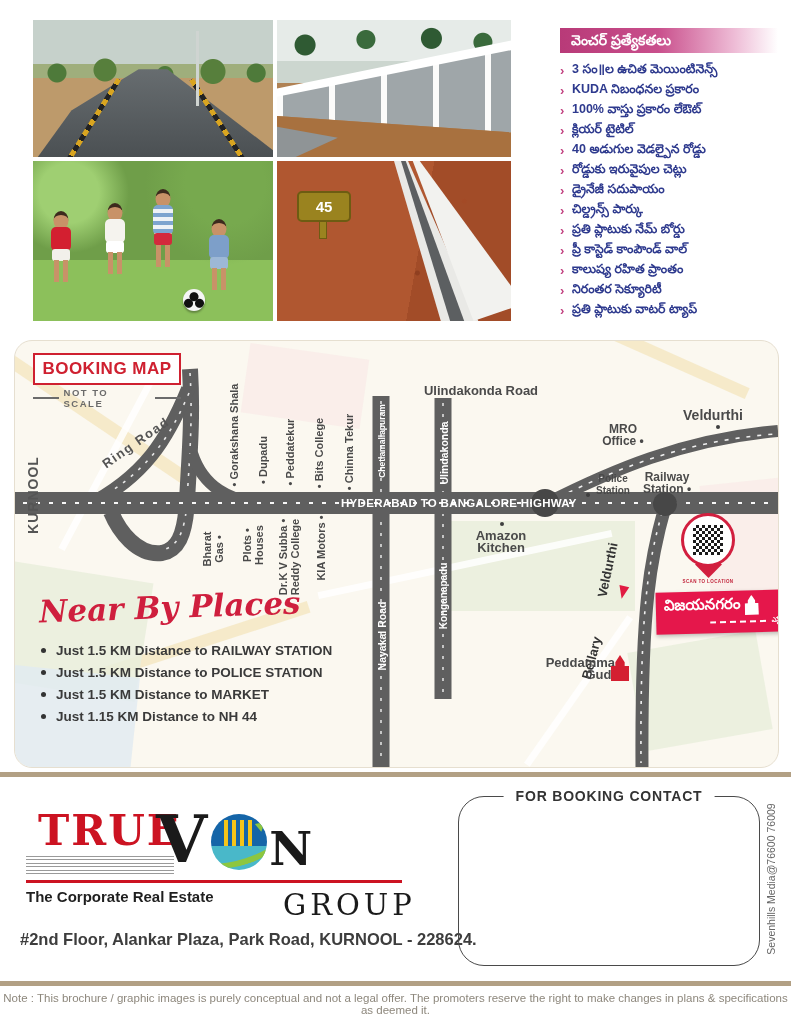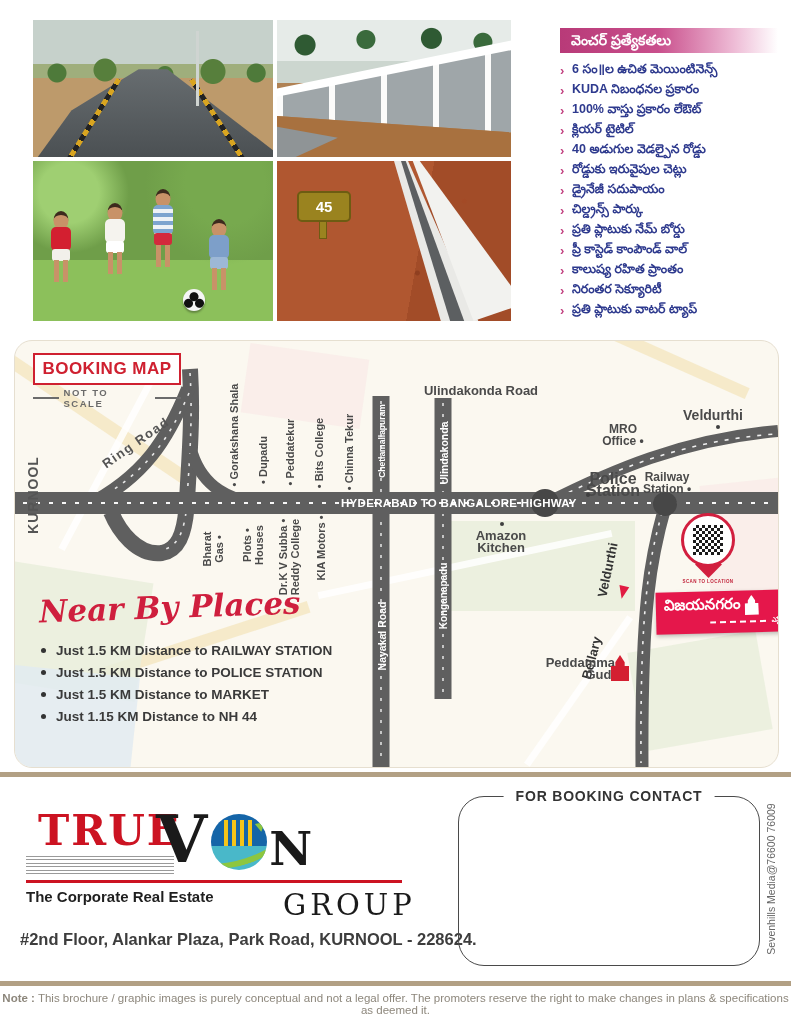--- a/index.html
+++ b/index.html
@@ -137,21 +137,21 @@
   .tagline{position:absolute;left:26px;top:888px;color:#1f1f1f;font:bold 15px "Liberation Sans",sans-serif;}
   .group{position:absolute;left:283px;top:888px;color:#1a1a1a;font:29px "DejaVu Serif",serif;letter-spacing:4px;}
   .address{position:absolute;left:20px;top:930px;color:#3d3d3d;font:bold 16.5px "Liberation Sans",sans-serif;}
   .booking{position:absolute;left:458px;top:796px;width:300px;height:168px;border:1.5px solid #4a4a4a;border-radius:26px;}
   .booking .title{position:absolute;left:50%;top:-9px;transform:translateX(-50%);background:#fff;padding:0 12px;
     color:#333;font:600 14px "Liberation Sans",sans-serif;letter-spacing:.8px;white-space:nowrap;}
   .credit{position:absolute;left:682px;top:872px;width:180px;height:14px;transform:rotate(-90deg);
     color:#666;font:10.5px "Liberation Sans",sans-serif;text-align:center;}
   .note{position:absolute;left:0;top:992px;width:791px;text-align:center;color:#8d877c;
     font:11.5px "Liberation Sans",sans-serif;}
-  .note b{font-weight:bold;color:#8d877c;margin-top:12px;}
+  .note b{font-weight:normal;color:#8d877c;margin-top:12px;}
 </style>
 </head>
 <body>
 
 <div class="page">
 
   <div class="photos">
     <div class="photo ph1">
       <div class="trees"></div>
       <div class="road"></div>
@@ -199,21 +199,21 @@
       <div class="chanR"></div>
       <div class="sign45">45</div>
       <div class="sign45stem"></div>
     </div>
   </div>
 
   <div class="feat-title">వెంచర్ ప్రత్యేకతలు</div>
   <div class="feat-list">
     <div class="feat-item">
         <span class="chev">›</span>
-        <span class="txt">6 సం॥ల ఉచిత మెయింటినెన్స్</span>
+        <span class="txt">3 సం॥ల ఉచిత మెయింటినెన్స్</span>
       </div>
     <div class="feat-item">
         <span class="chev">›</span>
         <span class="txt">KUDA నిబంధనల ప్రకారం</span>
       </div>
     <div class="feat-item">
         <span class="chev">›</span>
         <span class="txt">100% వాస్తు ప్రకారం లేఔట్</span>
       </div>
     <div class="feat-item">
@@ -326,21 +326,21 @@
     <div class="maplabel rot roadname" style="left:322px;top:94px;width:90px;font-size:8.5px;">Chetlamallapuram</div>
     <div class="maplabel rot roadname" style="left:327px;top:289px;width:80px;font-size:10.5px;">Nayakal Road</div>
     <div class="maplabel rot roadname" style="left:389px;top:106px;width:80px;font-size:10.5px;">Ulindakonda</div>
     <div class="maplabel rot roadname" style="left:386px;top:249px;width:85px;font-size:10px;">Konganapadu</div>
 
     <div class="maplabel" style="left:451px;top:189px;width:70px;font-size:13px;">Amazon
 Kitchen</div>
     <div class="dot" style="left:485px;top:181px;"></div>
     <div class="maplabel" style="left:578px;top:82px;width:60px;font-size:12px;">MRO
 Office •</div>
-    <div class="maplabel" style="left:568px;top:132px;width:60px;font-size:16px;">Police
+    <div class="maplabel" style="left:568px;top:132px;width:60px;font-size:10px;">Police
 Station</div>
     <div class="dot" style="left:571px;top:152px;"></div>
     <div class="maplabel" style="left:620px;top:130px;width:64px;font-size:12px;">Railway
 Station •</div>
     <div class="maplabel" style="left:658px;top:68px;width:80px;font-size:14px;">Veldurthi</div>
     <div class="dot" style="left:701px;top:84px;"></div>
 
     <div class="maplabel" style="left:558px;top:223px;width:70px;font-size:13px;color:#333;transform:rotate(-78deg);">Veldurthi</div>
     <div class="arrow-down" style="left:603px;top:245px;"></div>
     <div class="maplabel" style="left:547px;top:311px;width:60px;font-size:13px;color:#333;transform:rotate(-75deg);">Bellary</div>

